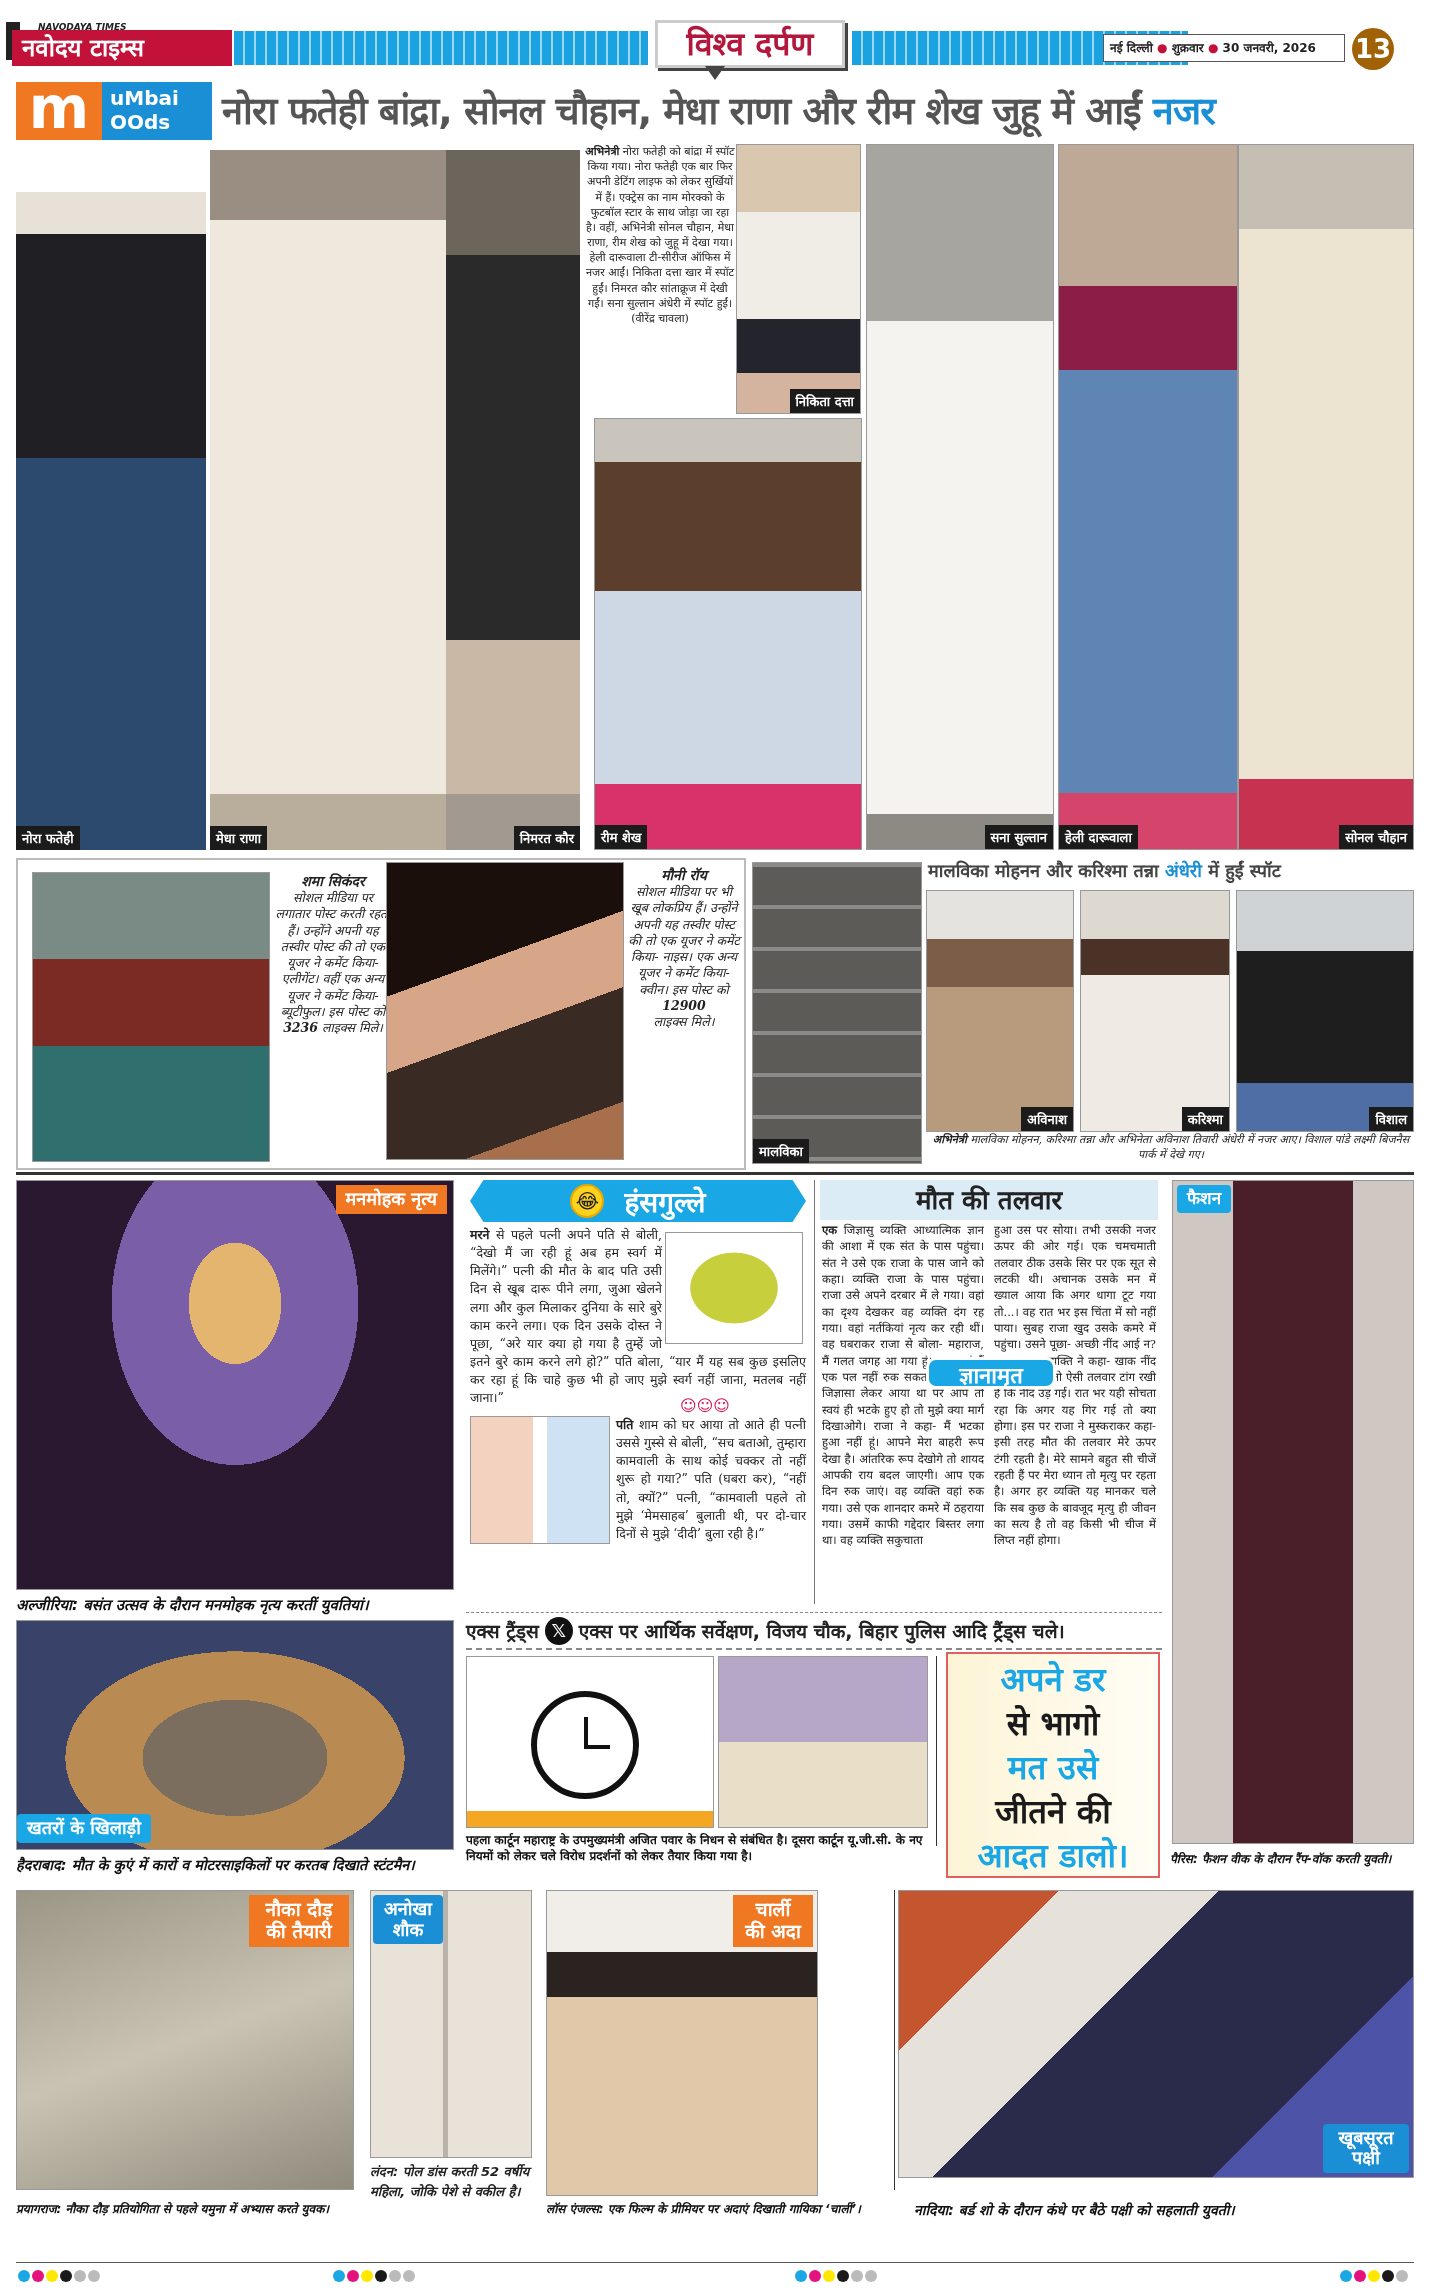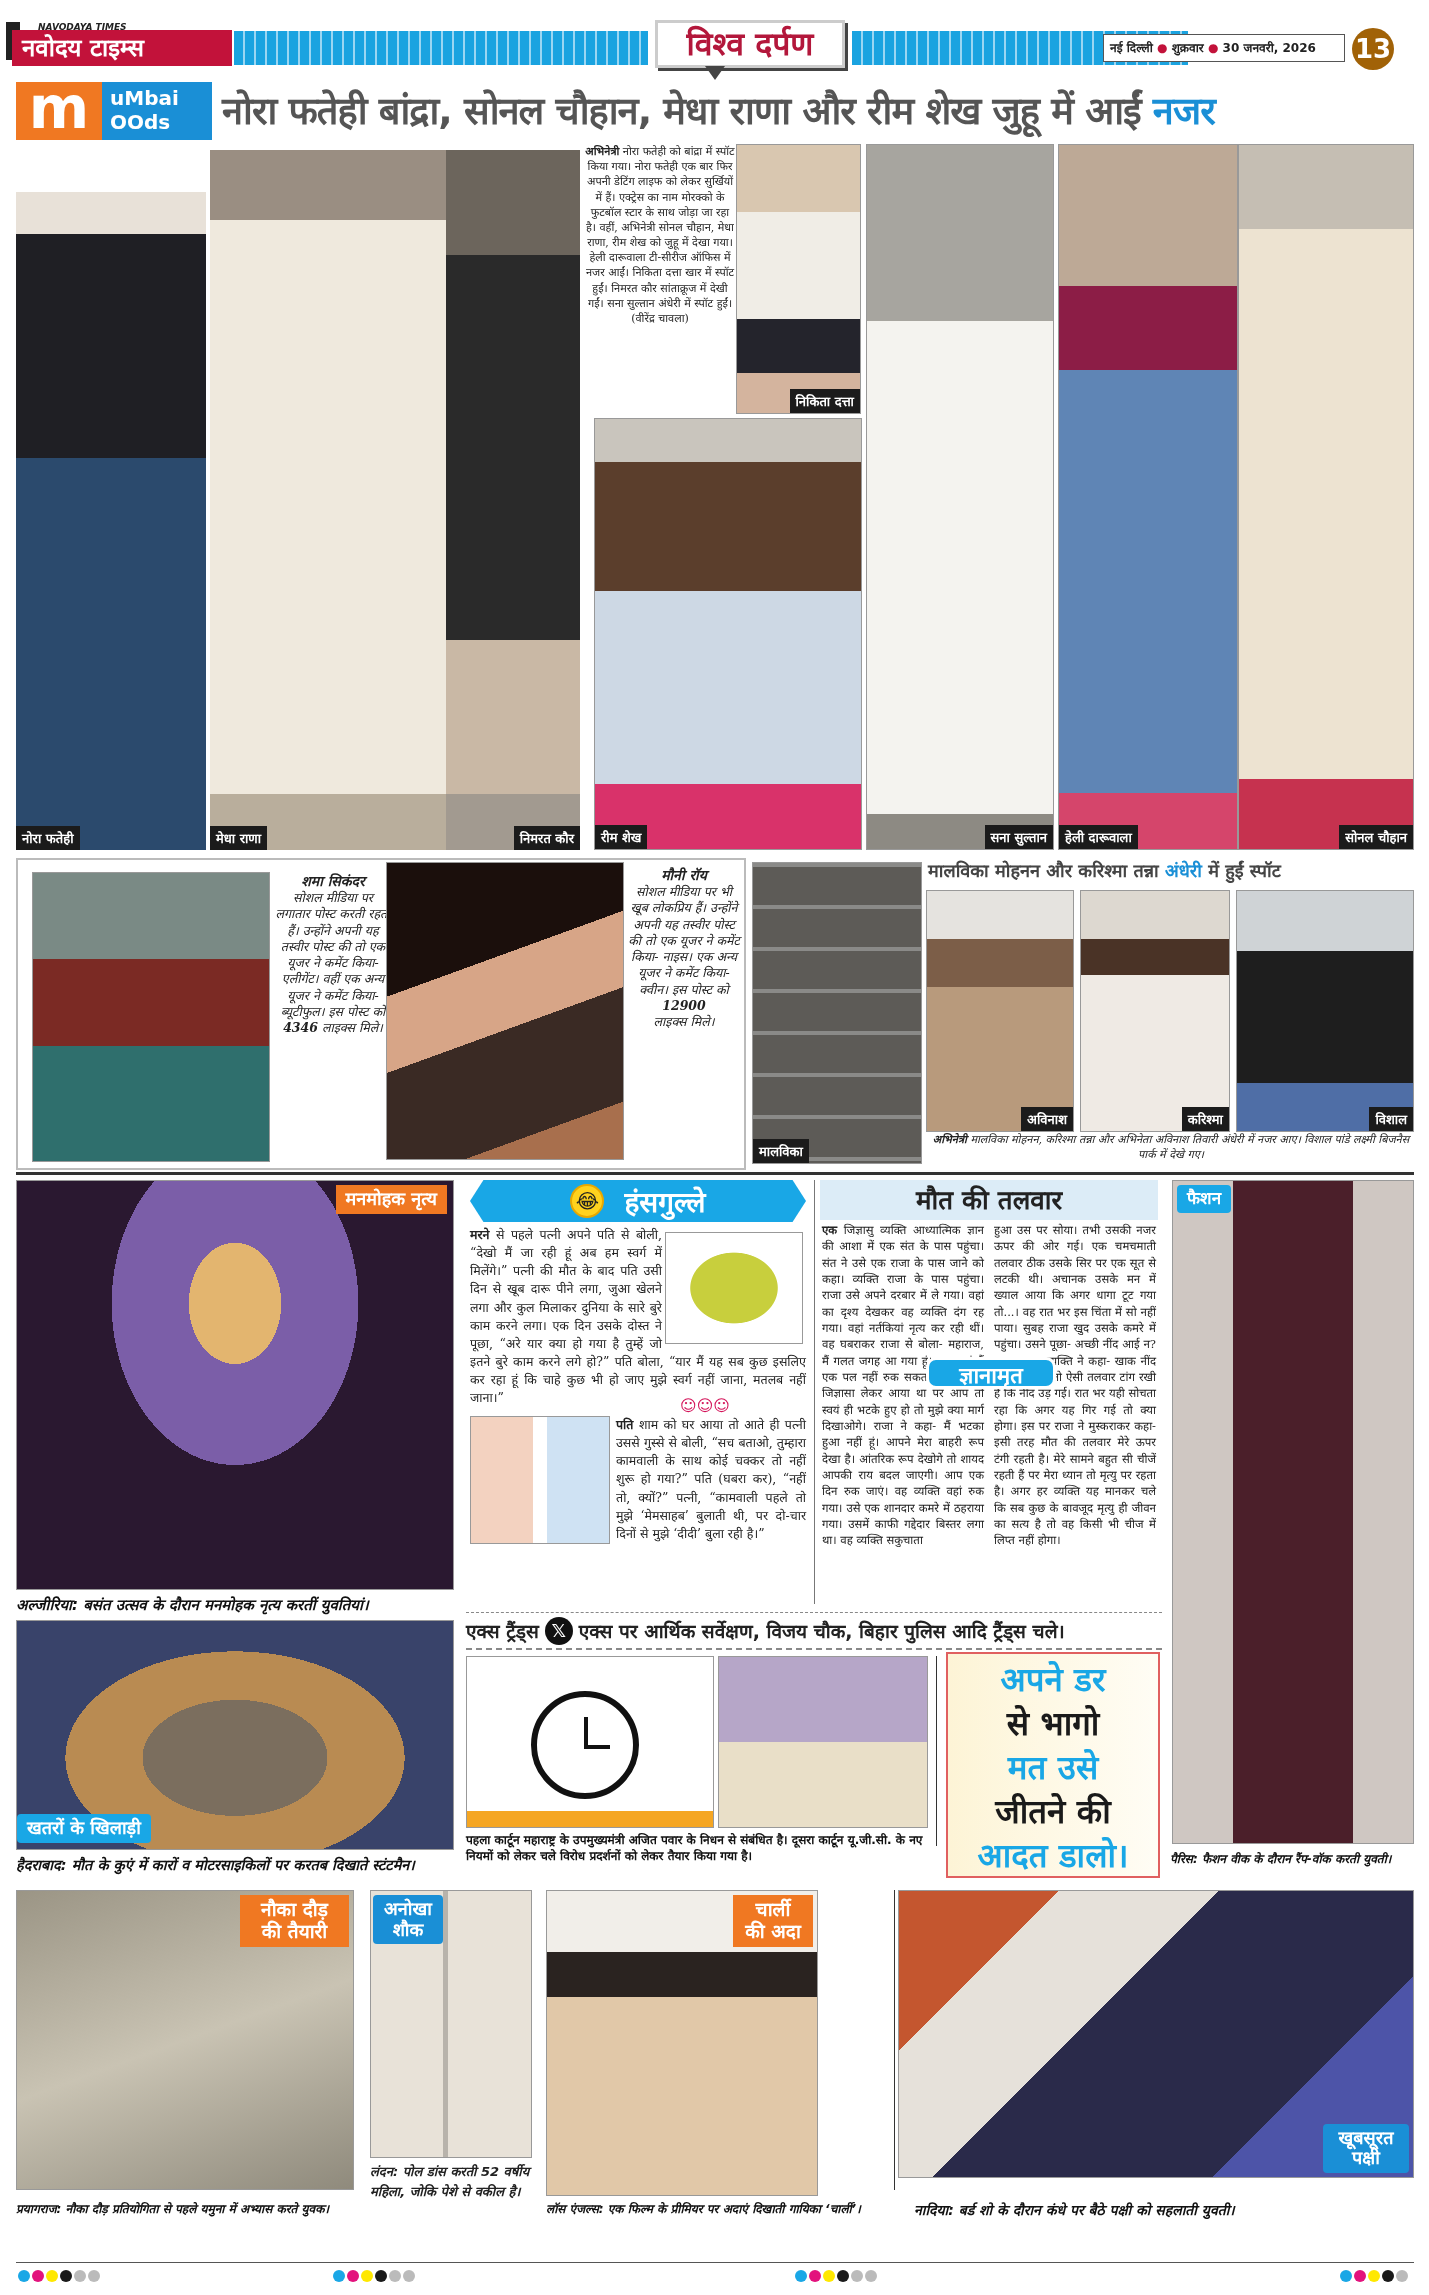--- a/index.html
+++ b/index.html
@@ -73,21 +73,21 @@
 </div>
 <div class="photo" style="left:1238px;top:144px;width:176px;height:706px;background:linear-gradient(180deg,#c5beb3 0 12%,#ede3d1 12% 90%,#c6324f 90%)">
   <div class="label-dark" style="right:0;bottom:0">सोनल चौहान</div>
 </div>
 
 <div class="abs" style="left:16px;top:858px;width:730px;height:312px;border:2px solid #bbb"></div>
 <div class="photo" style="left:32px;top:872px;width:238px;height:290px;background:linear-gradient(180deg,#7a8a85 0 30%,#7b2a24 30% 60%,#2f6f6d 60%)"></div>
 <div class="abs" style="left:274px;top:872px;width:118px;text-align:center;font-family:'DejaVu Serif',serif;font-style:italic;font-size:12.5px;line-height:1.3">
   <div style="font-weight:bold;font-size:14px">शमा सिकंदर</div>
   <span>सोशल मीडिया पर लगातार पोस्ट करती रहती हैं। उन्होंने अपनी यह तस्वीर पोस्ट की तो एक यूजर ने कमेंट किया- एलीगेंट। वहीं एक अन्य यूजर ने कमेंट किया- ब्यूटीफुल। इस पोस्ट को</span>
-  <b>4346</b>
+  <b>3236</b>
   <span>लाइक्स मिले।</span>
 </div>
 <div class="photo" style="left:386px;top:862px;width:238px;height:298px;background:linear-gradient(160deg,#1b0f0c 0 35%,#d7a587 35% 55%,#3a2a24 55% 85%,#a86f4d 85%)"></div>
 <div class="abs" style="left:628px;top:866px;width:112px;text-align:center;font-family:'DejaVu Serif',serif;font-style:italic;font-size:12.5px;line-height:1.3">
   <div style="font-weight:bold;font-size:14px">मौनी रॉय</div>
   <span>सोशल मीडिया पर भी खूब लोकप्रिय हैं। उन्होंने अपनी यह तस्वीर पोस्ट की तो एक यूजर ने कमेंट किया- नाइस। एक अन्य यूजर ने कमेंट किया- क्वीन। इस पोस्ट को</span>
   <div style="font-weight:bold">12900</div>
   <span>लाइक्स मिले।</span>
 </div>
 
@@ -178,21 +178,21 @@
 
 <div class="abs" style="left:946px;top:1652px;width:214px;height:226px;border:2px solid #e06060;background:linear-gradient(90deg,#fdf4d6,#fffdf5);text-align:center;font-weight:bold;font-size:33px;line-height:44px;padding-top:4px">
   <div style="color:#19a7e6">अपने डर</div>
   <div style="color:#1a1a1a">से भागो</div>
   <div style="color:#19a7e6">मत उसे</div>
   <div style="color:#1a1a1a">जीतने की</div>
   <div style="color:#19a7e6">आदत डालो।</div>
 </div>
 
 <div class="photo" style="left:16px;top:1890px;width:338px;height:300px;background:linear-gradient(160deg,#9b9585,#c9c3b3 50%,#8f8a7c)">
-  <div class="tag-orange" style="right:4px;top:4px;width:109px;font-size:19px">नौका दौड़ की तैयारी</div>
+  <div class="tag-orange" style="right:4px;top:4px;width:100px;font-size:19px">नौका दौड़ की तैयारी</div>
 </div>
 <div class="caption" style="left:16px;top:2200px;font-size:12px">प्रयागराज: नौका दौड़ प्रतियोगिता से पहले यमुना में अभ्यास करते युवक।</div>
 
 <div class="photo" style="left:370px;top:1890px;width:162px;height:268px;background:linear-gradient(90deg,#e8e2d8 0 45%,#b8b3ab 45% 48%,#e8e2d8 48%)">
   <div class="tag-blue" style="left:2px;top:4px;width:70px;font-size:18px">अनोखा शौक</div>
 </div>
 <div class="abs" style="left:370px;top:2162px;width:162px;font-style:italic;font-weight:bold;font-size:13px;line-height:1.5">
   <div>लंदन: पोल डांस करती 52 वर्षीय</div>
   <div>महिला, जोकि पेशे से वकील है।</div>
 </div>

